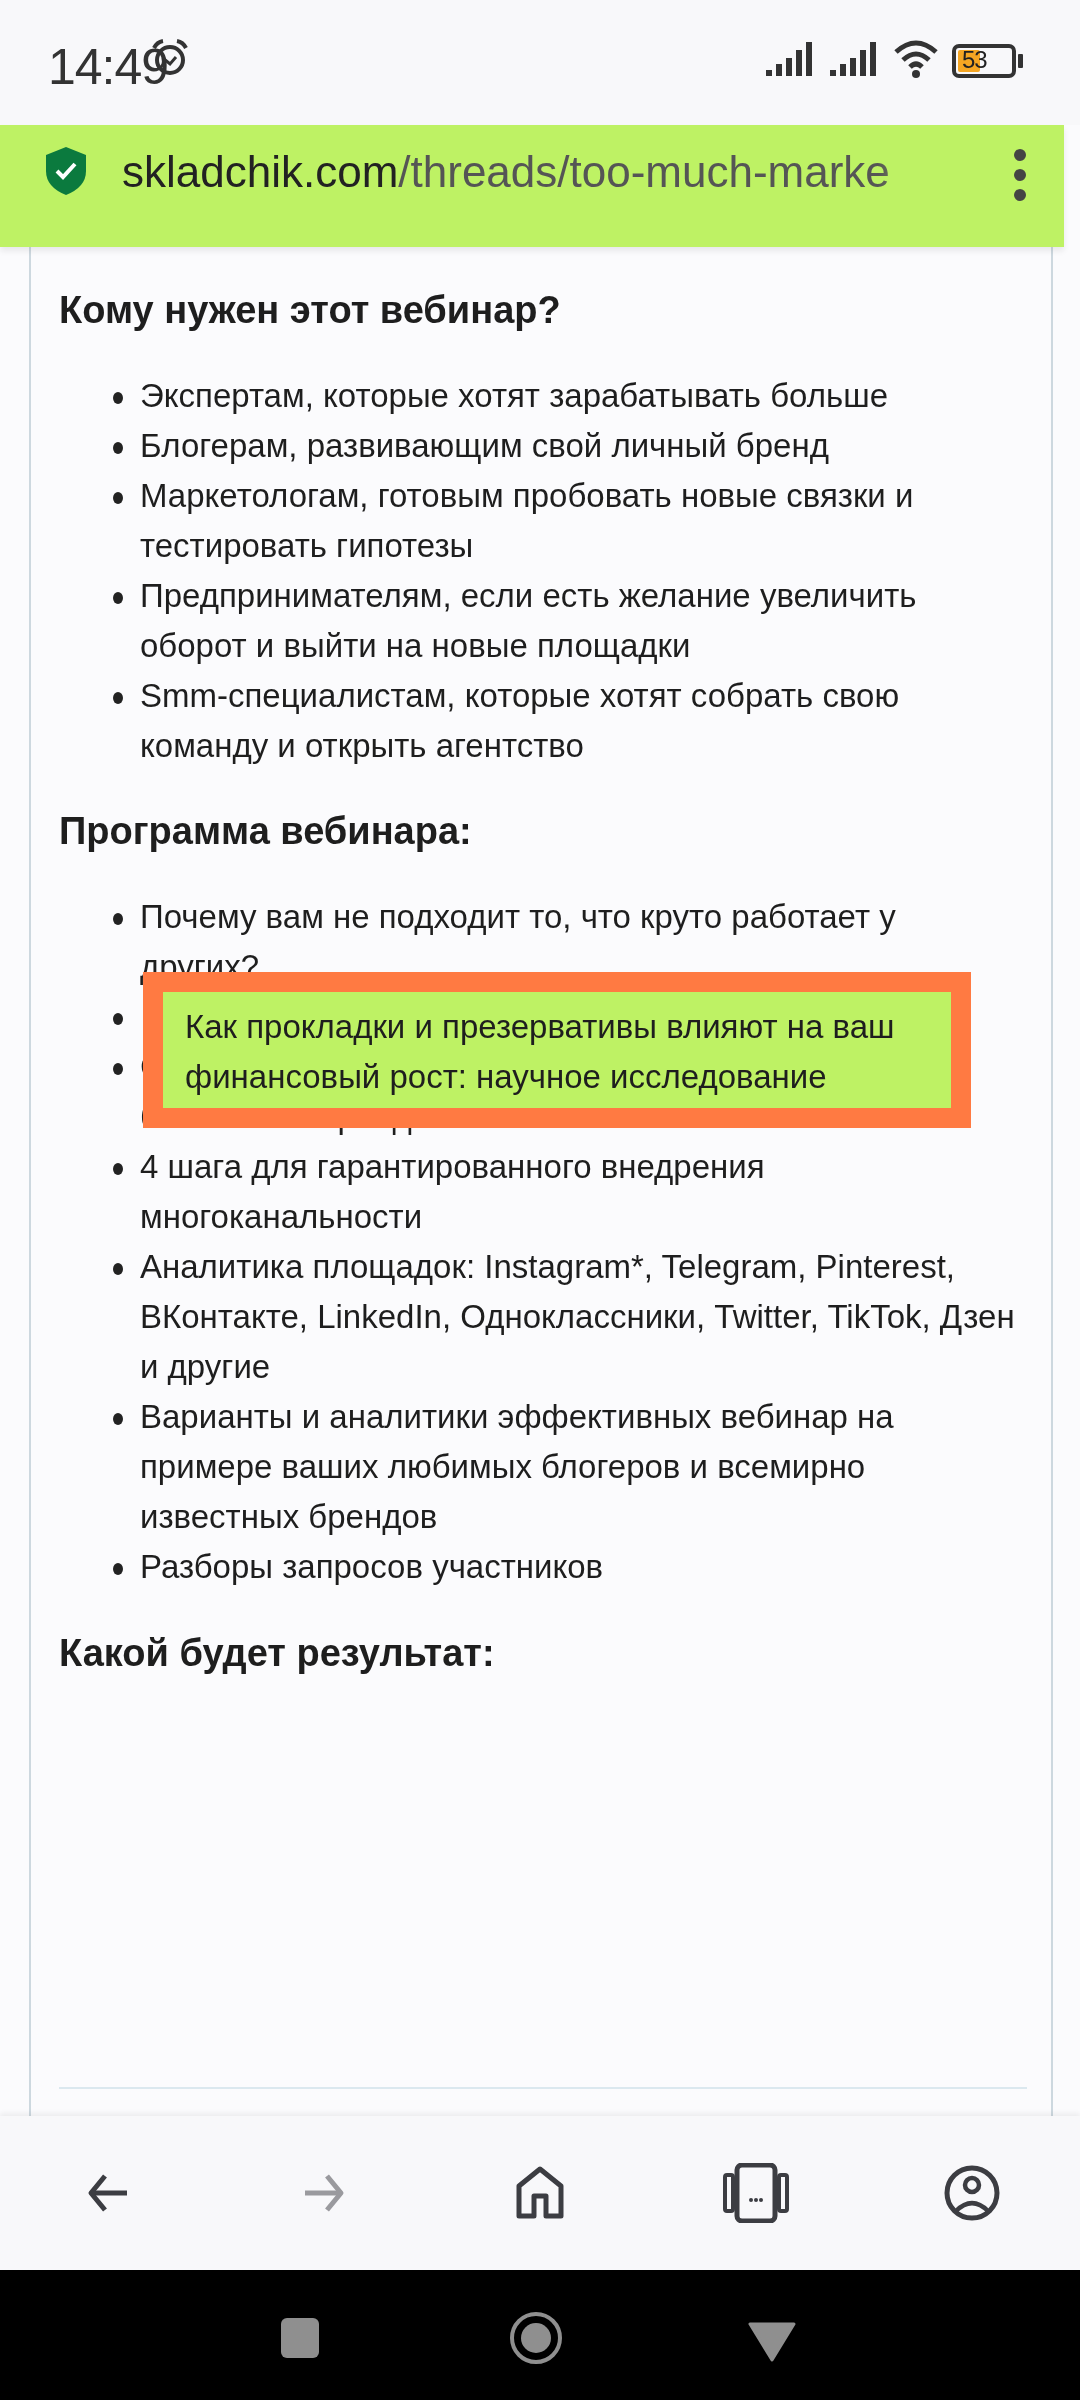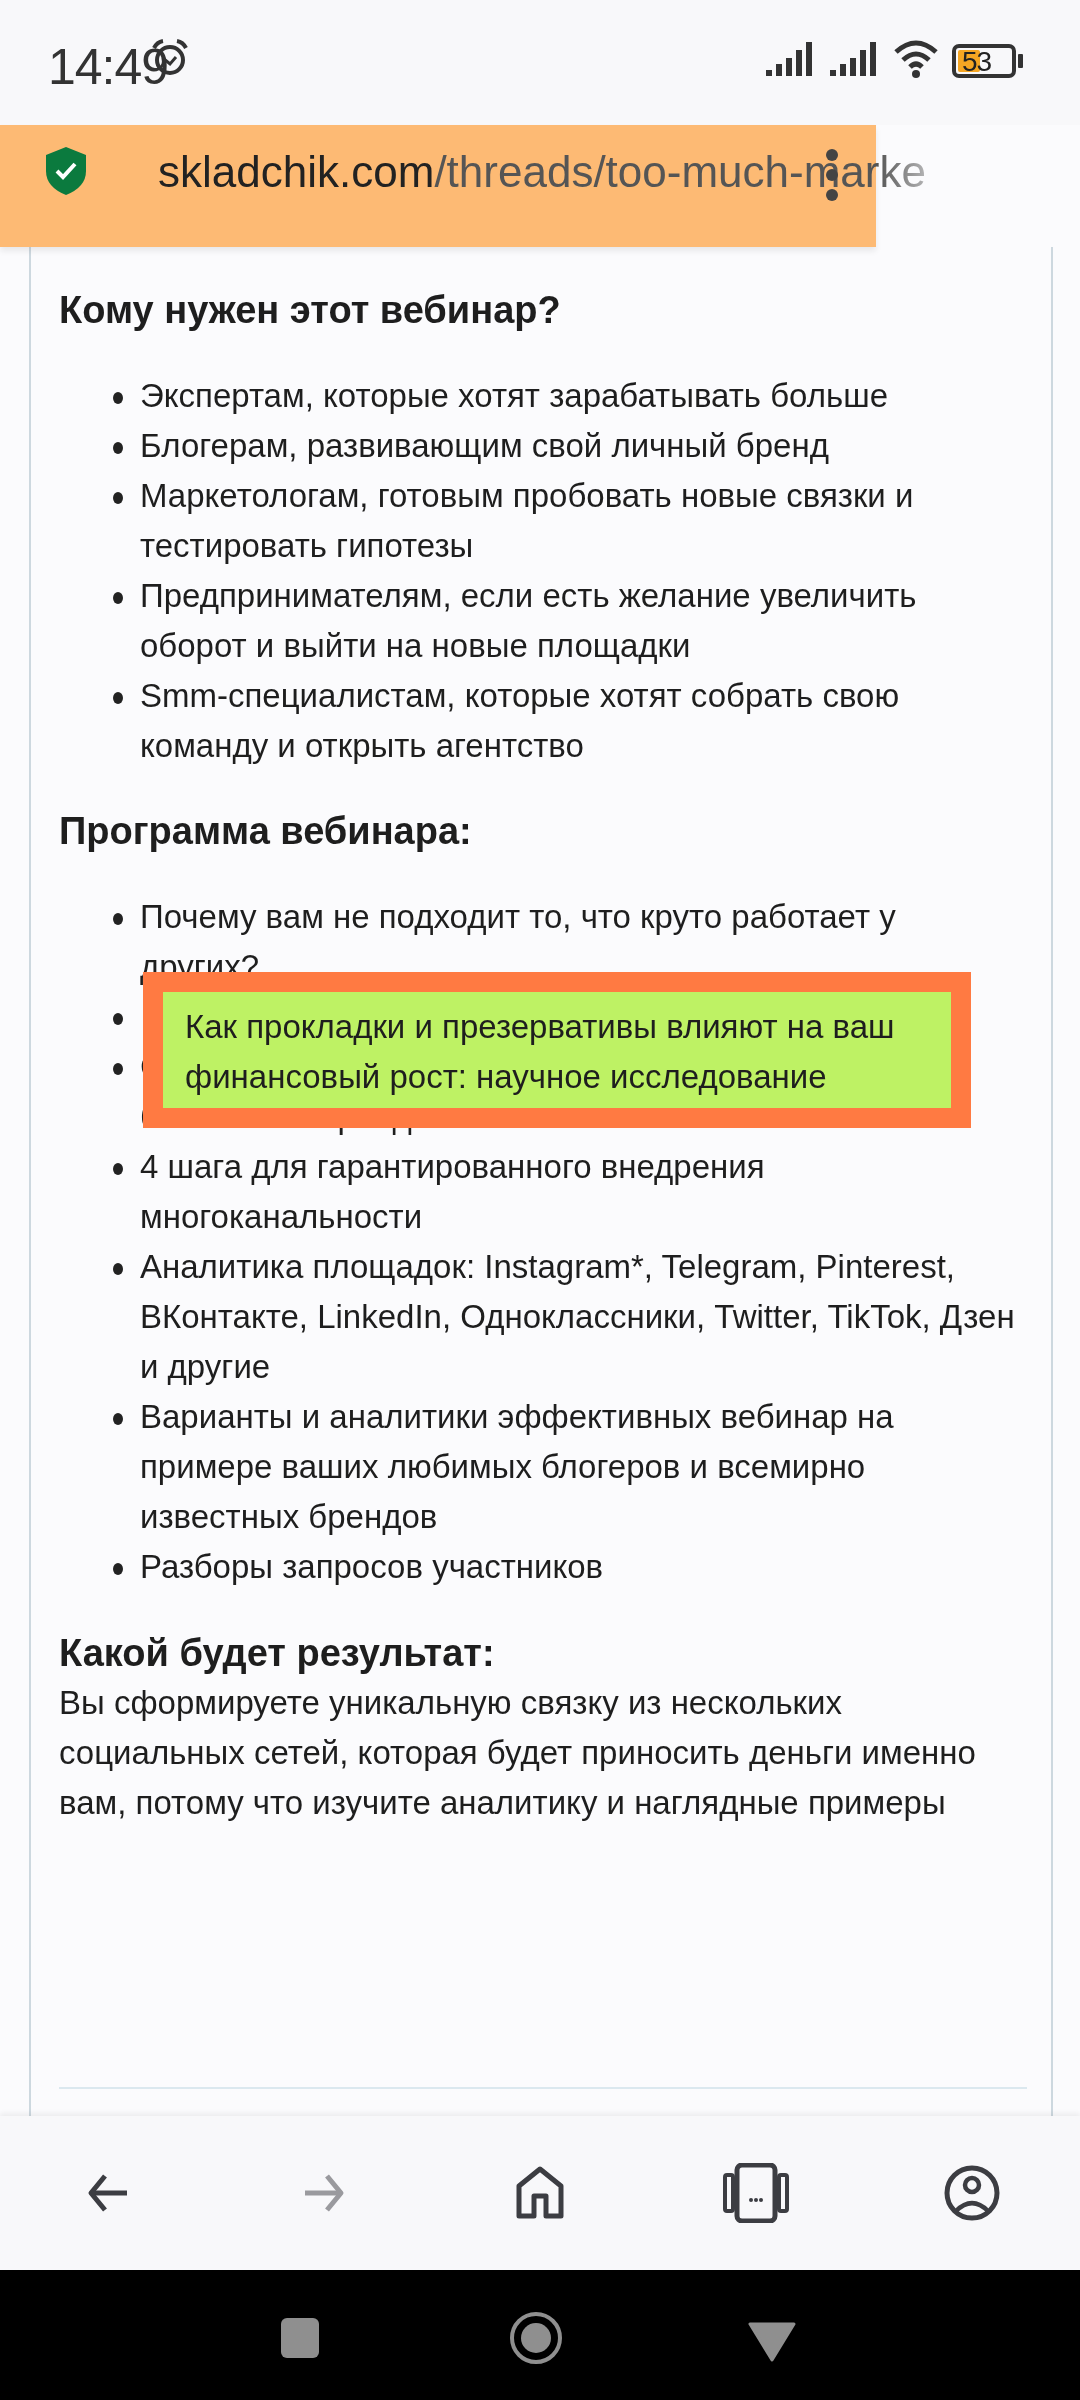--- a/index.html
+++ b/index.html
@@ -3,21 +3,21 @@
 <meta charset="utf-8">
 <style>
   * { box-sizing: border-box; margin: 0; padding: 0; }
   html, body { width: 1080px; height: 2400px; overflow: hidden; background: #fbfbfd; }
   body { font-family: "Liberation Sans", "DejaVu Sans", sans-serif; color: #1c1c1e; position: relative; }
 
   .status-bar { position: absolute; top: 0; left: 0; width: 1080px; height: 125px; background: #f8f8fa; }
   .status-time { position: absolute; left: 48px; top: 38px; font-size: 50px; color: #333; letter-spacing: -1px; }
   .status-icons { position: absolute; right: 56px; top: 40px; display: flex; align-items: center; gap: 14px; }
 
-  .url-bar { position: absolute; top: 125px; left: 0; width: 876px; height: 122px; background: #fdba74; box-shadow: 0 4px 6px rgba(0,0,0,0.08); z-index: 2; text-align: center; }
+  .url-bar { position: absolute; top: 125px; left: 0; width: 1064px; height: 122px; background: #bef264; box-shadow: 0 4px 6px rgba(0,0,0,0.08); z-index: 2; }
   .shield { position: absolute; left: 46px; top: 22px; }
   .url-text { position: absolute; left: 122px; top: 22px; font-size: 44px; color: #222; white-space: nowrap; width: 840px; overflow: hidden;
     -webkit-mask-image: linear-gradient(to right, #000 90%, transparent 100%); mask-image: linear-gradient(to right, #000 90%, transparent 100%); }
   .url-text .path { color: #555; }
   .menu-btn { position: absolute; right: 24px; top: 20px; width: 40px; height: 60px; display: flex; flex-direction: column; align-items: center; justify-content: space-between; padding: 4px 0; }
   .menu-btn span { width: 12px; height: 12px; border-radius: 50%; background: #444; }
 
   .card { position: absolute; top: 247px; left: 29px; width: 1024px; height: 1870px; background: #fbfbfd; border-left: 2px solid #cdd8df; border-right: 2px solid #cdd8df; }
   .content { position: absolute; left: 28px; top: 0; width: 960px; font-size: 33px; line-height: 50px; color: #1e1e1e; }
   .h { font-weight: bold; font-size: 38px; }
@@ -73,21 +73,21 @@
           <path d="M2 12 q20 -18 40 0" fill="none" stroke="#333" stroke-width="5"></path>
           <path d="M9 20 q13 -12 26 0" fill="none" stroke="#333" stroke-width="5"></path>
           <path d="M16 27 q6 -6 12 0" fill="none" stroke="#333" stroke-width="5"></path>
           <circle cx="22" cy="34" r="4" fill="#333"></circle>
         </svg>
     </span>
     <span style="position:relative;display:inline-block;width:72px;height:34px;">
       <span style="position:absolute;left:0;top:0;width:64px;height:34px;border:4px solid #333;border-radius:7px;"></span>
       <span style="position:absolute;left:6px;top:6px;width:22px;height:22px;background:#f5a623;border-radius:2px;"></span>
       <span style="position:absolute;left:66px;top:10px;width:5px;height:14px;background:#333;border-radius:1px;"></span>
-      <span style="position:absolute;left:10px;top:2px;font-size:28px;color:#222;letter-spacing:-1px;">53</span>
+      <span style="position:absolute;left:10px;top:2px;font-size:24px;color:#222;letter-spacing:-1px;">53</span>
     </span>
   </div>
 </div>
 
 <div class="url-bar">
   <span class="shield">
     <svg width="40" height="48" viewBox="0 0 40 48">
         <path d="M20 0 L40 8 V24 Q40 40 20 48 Q0 40 0 24 V8 Z" fill="#0b7a3e"></path>
         <path d="M11 24 l6 6 l12 -13" fill="none" stroke="#fff" stroke-width="4"></path>
       </svg>
@@ -119,21 +119,20 @@
       <li>Почему вам не подходит то, что круто работает у других?</li>
       <li style="height:50px;"></li>
       <li>Секрет успеха многоканального развития экспертов, бизнесов и брендов</li>
       <li>4 шага для гарантированного внедрения многоканальности</li>
       <li>Аналитика площадок: Instagram*, Telegram, Pinterest, ВКонтакте, LinkedIn, Одноклассники, Twitter, TikTok, Дзен и другие</li>
       <li>Варианты и аналитики эффективных вебинар на примере ваших любимых блогеров и всемирно известных брендов</li>
       <li>Разборы запросов участников</li>
     </ul>
     <div style="height:36px;"></div>
     <div class="h">Какой будет результат:</div>
-    <div style="padding-right:20px;">Вы сформируете уникальную связку из нескольких социальных сетей, которая будет приносить деньги именно вам, потому что изучите аналитику и наглядные примеры</div>
     <div style="height:48px;"></div>
   </div>
   <div class="divider"></div>
 </div>
 
 <div class="highlight">
   <div class="highlight-text">
     <div>Как прокладки и презервативы влияют на ваш</div>
     <div>финансовый рост: научное исследование</div>
   </div>

